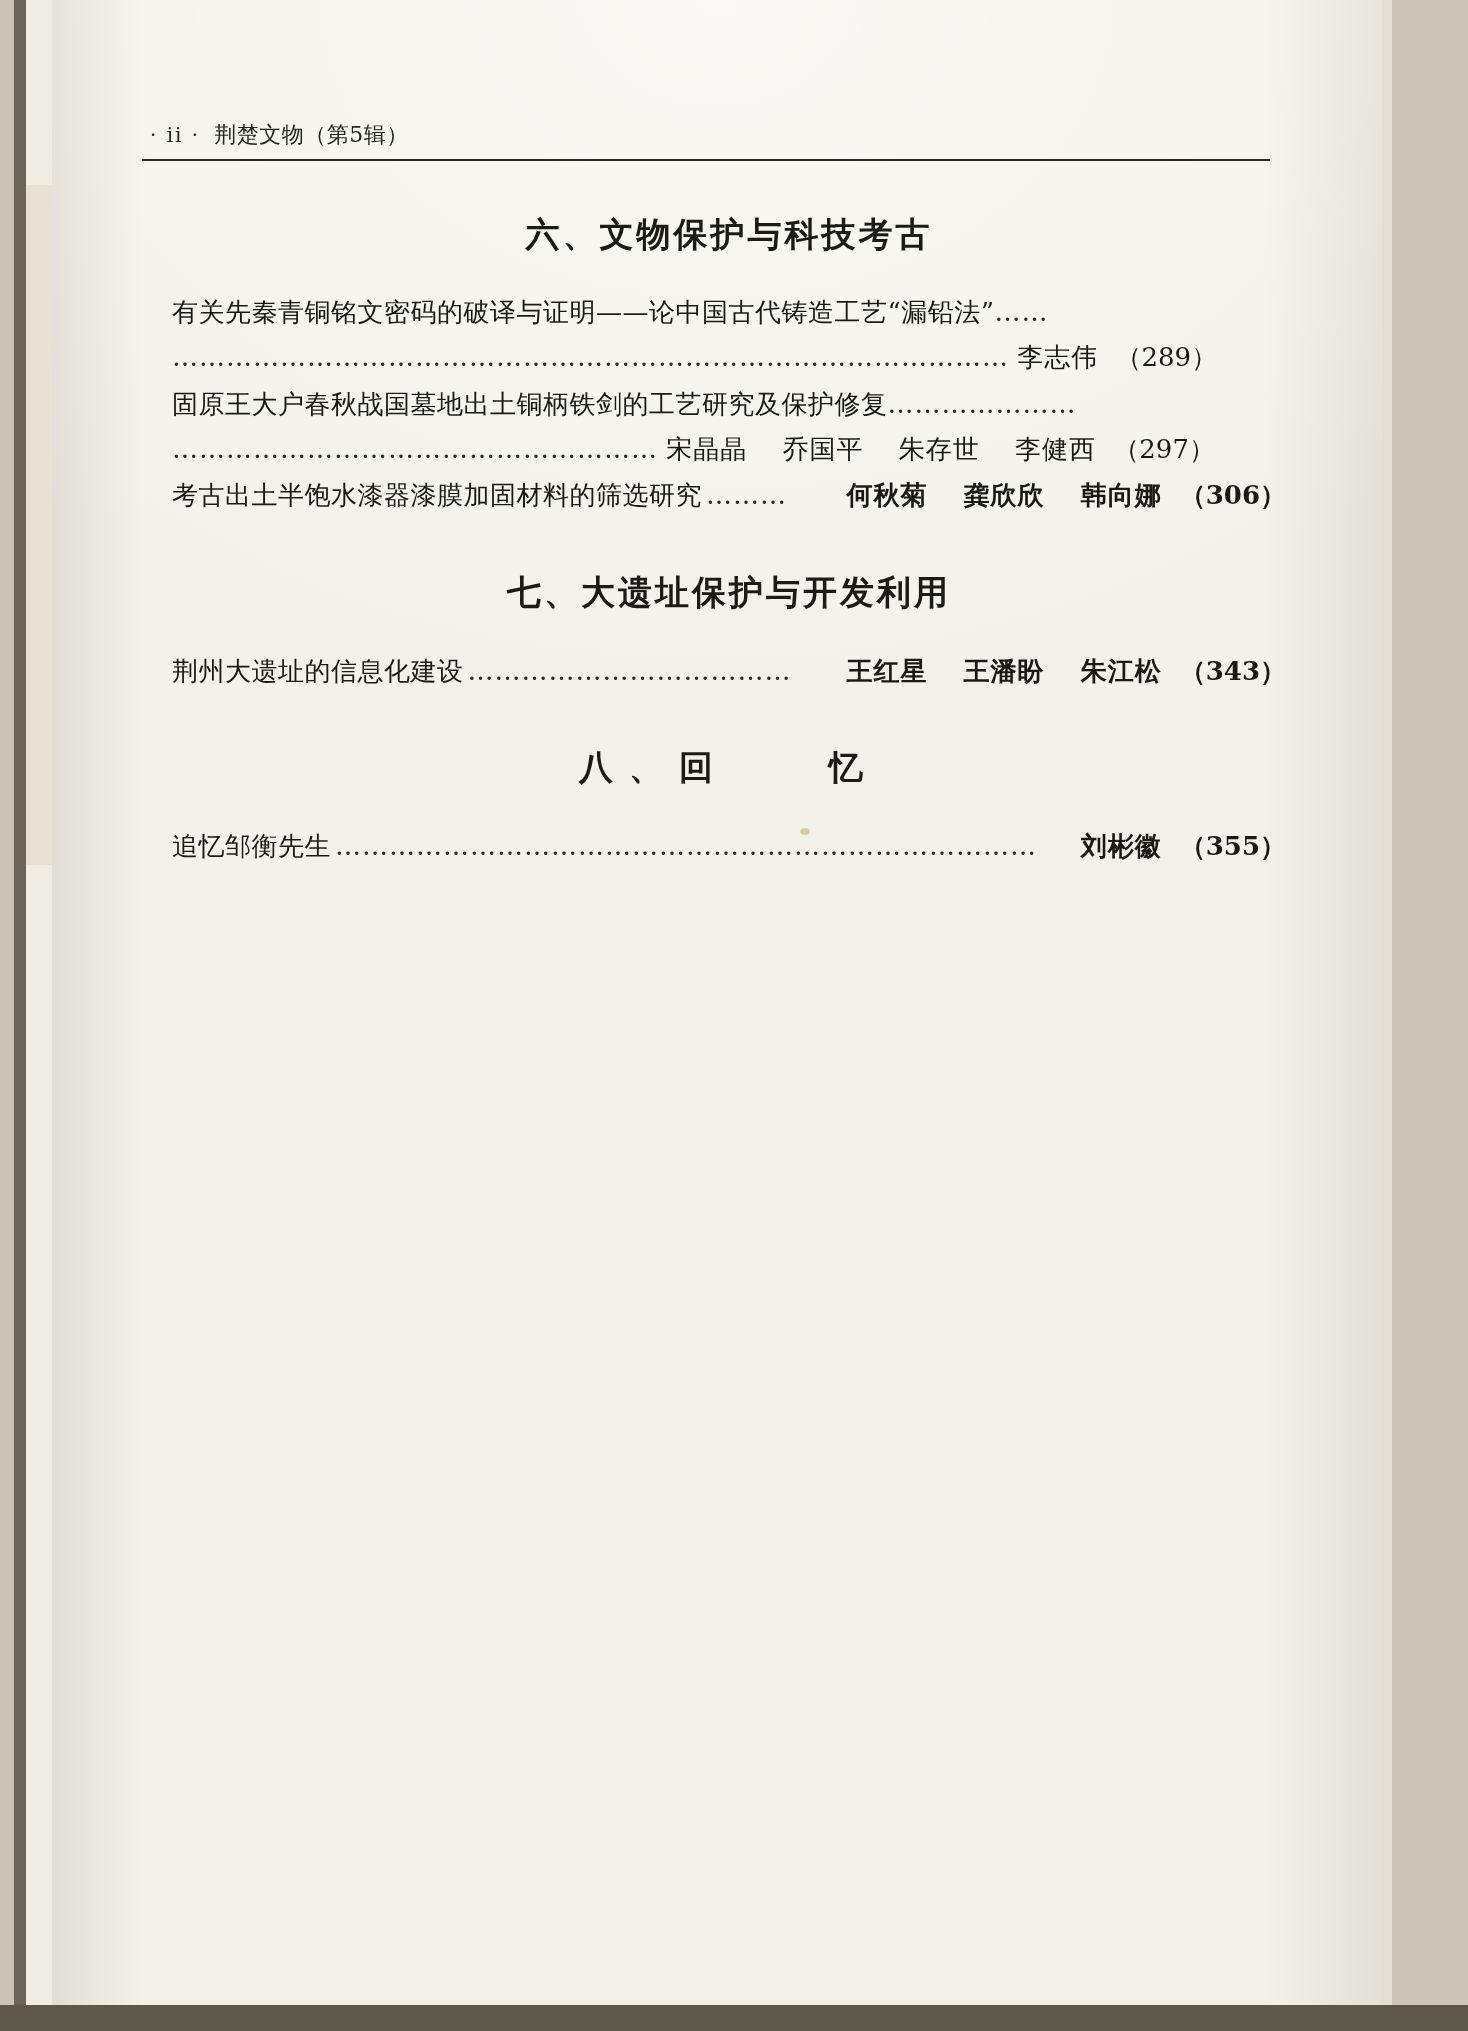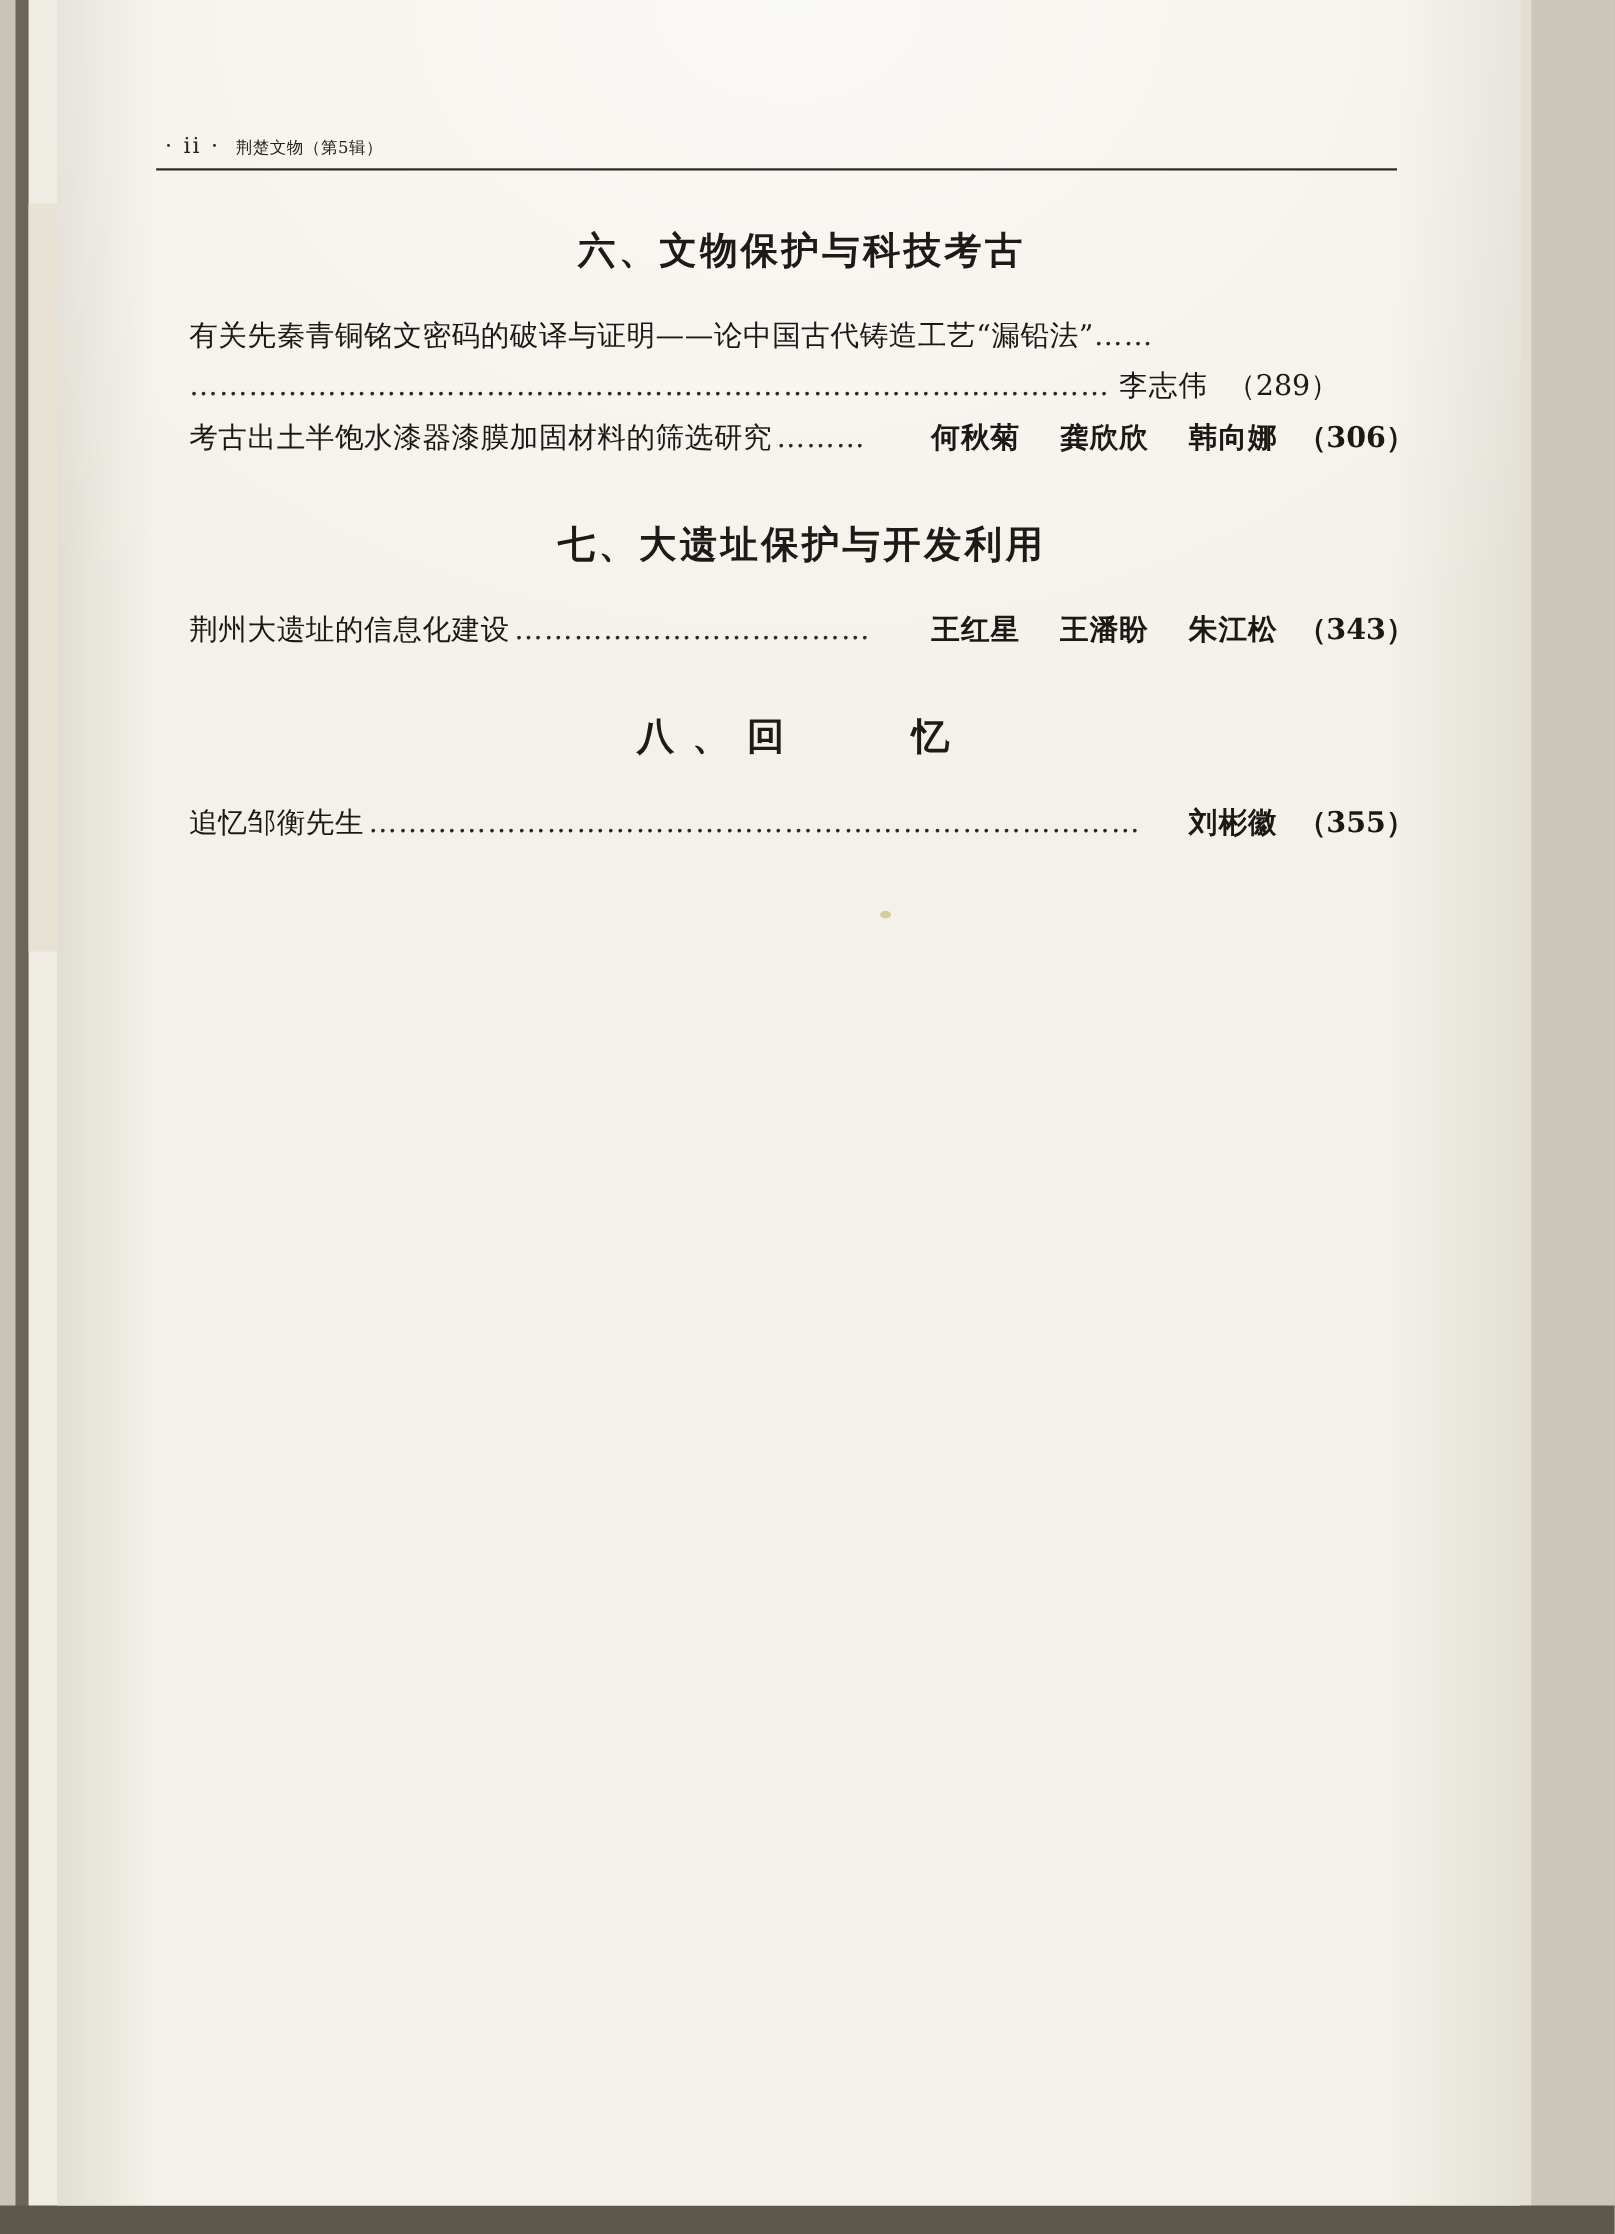--- a/index.html
+++ b/index.html
@@ -84,21 +84,21 @@
     font-size: 21px;
     color: #26241f;
     letter-spacing: 0.5px;
     padding-left: 14px;
   }
   .runhead .folio {
     font-size: 20px;
     letter-spacing: 2px;
   }
   .runhead .bookline {
-    font-size: 15px;
+    font-size: 22px;
   }
   .rule {
     margin-top: 9px;
     margin-left: 6px;
     width: 1128px;
     height: 2px;
     background: #2a2823;
   }
 
   
@@ -218,20 +218,35 @@
         </span>
         <span class="line2">
           <span class="dots">…………………………………………………………………………………</span>
           <span class="authors">
             <span class="author">李志伟</span>
           </span>
           <span class="page-num">（289）</span>
         </span>
       </div>
 
+      <div class="entry">
+        <span class="line1">
+          <span class="title">固原王大户春秋战国墓地出土铜柄铁剑的工艺研究及保护修复</span><span class="dots">…………………</span>
+        </span>
+        <span class="line2">
+          <span class="dots">………………………………………………</span>
+          <span class="authors">
+            <span class="author">宋晶晶</span>
+            <span class="author">乔国平</span>
+            <span class="author">朱存世</span>
+            <span class="author">李健西</span>
+          </span>
+          <span class="page-num">（297）</span>
+        </span>
+      </div>
 
       <div class="entry row-inline">
         <span class="title">考古出土半饱水漆器漆膜加固材料的筛选研究</span>
         <span class="dots">………</span>
         <span class="tail">
           <span class="authors">
             <span class="author">何秋菊</span>
             <span class="author">龚欣欣</span>
             <span class="author">韩向娜</span>
           </span>

